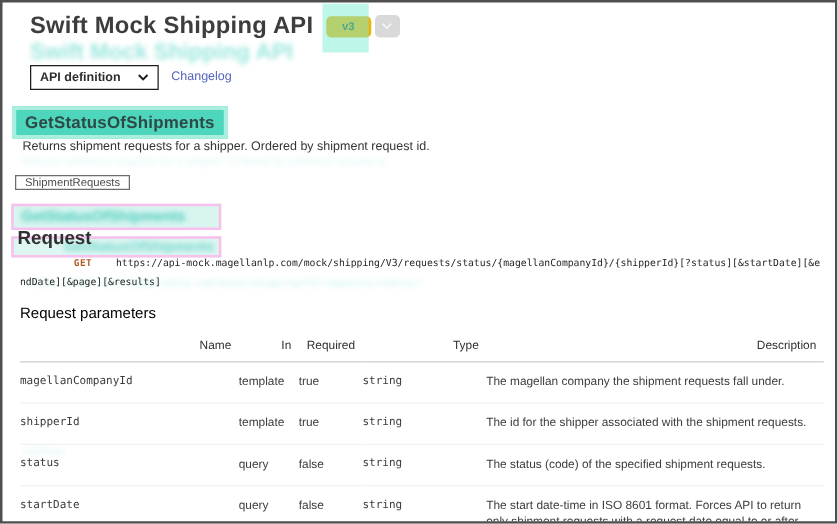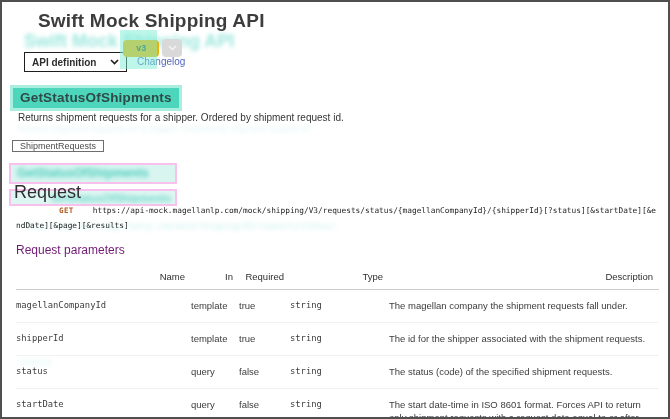--- a/index.html
+++ b/index.html
@@ -3,21 +3,21 @@
 <meta charset="utf-8">
 <style>
   * { margin:0; padding:0; box-sizing:border-box; }
   body { background:#fff; font-family:"Liberation Sans", sans-serif; }
   .page {
     position:relative; width:670px; height:419px; background:#fff;
     border:2px solid #4f4f4f; overflow:hidden; color:#3b3b3b;
   }
 
   
-  .title-row { position:absolute; left:36px; top:8px; display:flex; align-items:center; gap:7px; z-index:2;flex-direction:column; }
+  .title-row { position:absolute; left:22px; top:8px; display:flex; align-items:center; gap:7px; z-index:2; }
   .page-title { font-size:19px; font-weight:700; color:#3d3d3d; letter-spacing:.2px; white-space:nowrap; }
   .version-wrap { position:relative; display:flex; align-items:center; gap:3px; margin-left:3px; }
   .version-badge {
     background:#eab308; color:#1d6154; font-size:9px; font-weight:700;
     padding:4px 13px; border-radius:4px; line-height:1;
   }
   .version-overlay {
     position:absolute; left:-3px; top:-9px; width:37px; height:39px;
     background:rgba(125,238,213,.5); pointer-events:none;
   }
@@ -61,35 +61,35 @@
   }
   .pink-box-1 { top:161px; height:21px; }
   .pink-box-2 { top:187px; height:17px; background:rgba(216,245,240,.85); }
   .ghost-op {
     font-size:12px; font-weight:700; color:#29c3b1; filter:blur(2px);
     opacity:.8; white-space:nowrap; padding:1px 0 0 6px; display:block;
   }
   .pink-box-2 .ghost-op { font-size:11px; opacity:.6; padding-left:40px; }
 
   
-  .request-heading { position:absolute; left:12px; top:180px; font-size:18px; font-weight:400; color:#2f2f2f; z-index:3; }
+  .request-heading { position:absolute; left:12px; top:180px; font-size:15px; font-weight:700; color:#2f2f2f; z-index:3; }
   .request-url {
     position:absolute; left:14px; top:201px; width:643px; z-index:2;
     font-family:"DejaVu Sans Mono", monospace; font-size:7.8px; line-height:15px; color:#242424;
   }
   .method { color:#b35a21; font-weight:700; font-size:7.5px; letter-spacing:.4px; margin-right:19px;padding-left:43px; }
   .url-text { word-break:break-all; }
   .ghost-line2 {
     position:absolute; left:20px; top:220px; width:315px; height:11px; z-index:1;
     font-family:"DejaVu Sans Mono", monospace; font-size:8px; color:#3fcfc0;
     filter:blur(2px); opacity:.3; white-space:nowrap; overflow:hidden;
   }
 
   
-  .params-heading { position:absolute; left:14px; top:241px; font-size:12px; font-weight:500; color:#701a75; }
+  .params-heading { position:absolute; left:14px; top:241px; font-size:12px; font-weight:500; color:#000000; }
   .params-table {
     position:absolute; left:14px; top:262px; width:643px; border-collapse:collapse;
     font-size:9.5px; color:#3c3c3c; table-layout:fixed;
   }
   .params-table th {
     text-align:right; font-weight:400; font-size:9.5px; color:#2f2f2f;
     padding:7px 6px 7px 0; border-bottom:1px solid #cdcdcd;
   }
   .params-table td {
     padding:9px 6px 10px 0; vertical-align:top; border-bottom:1px solid #f1f1f1;

